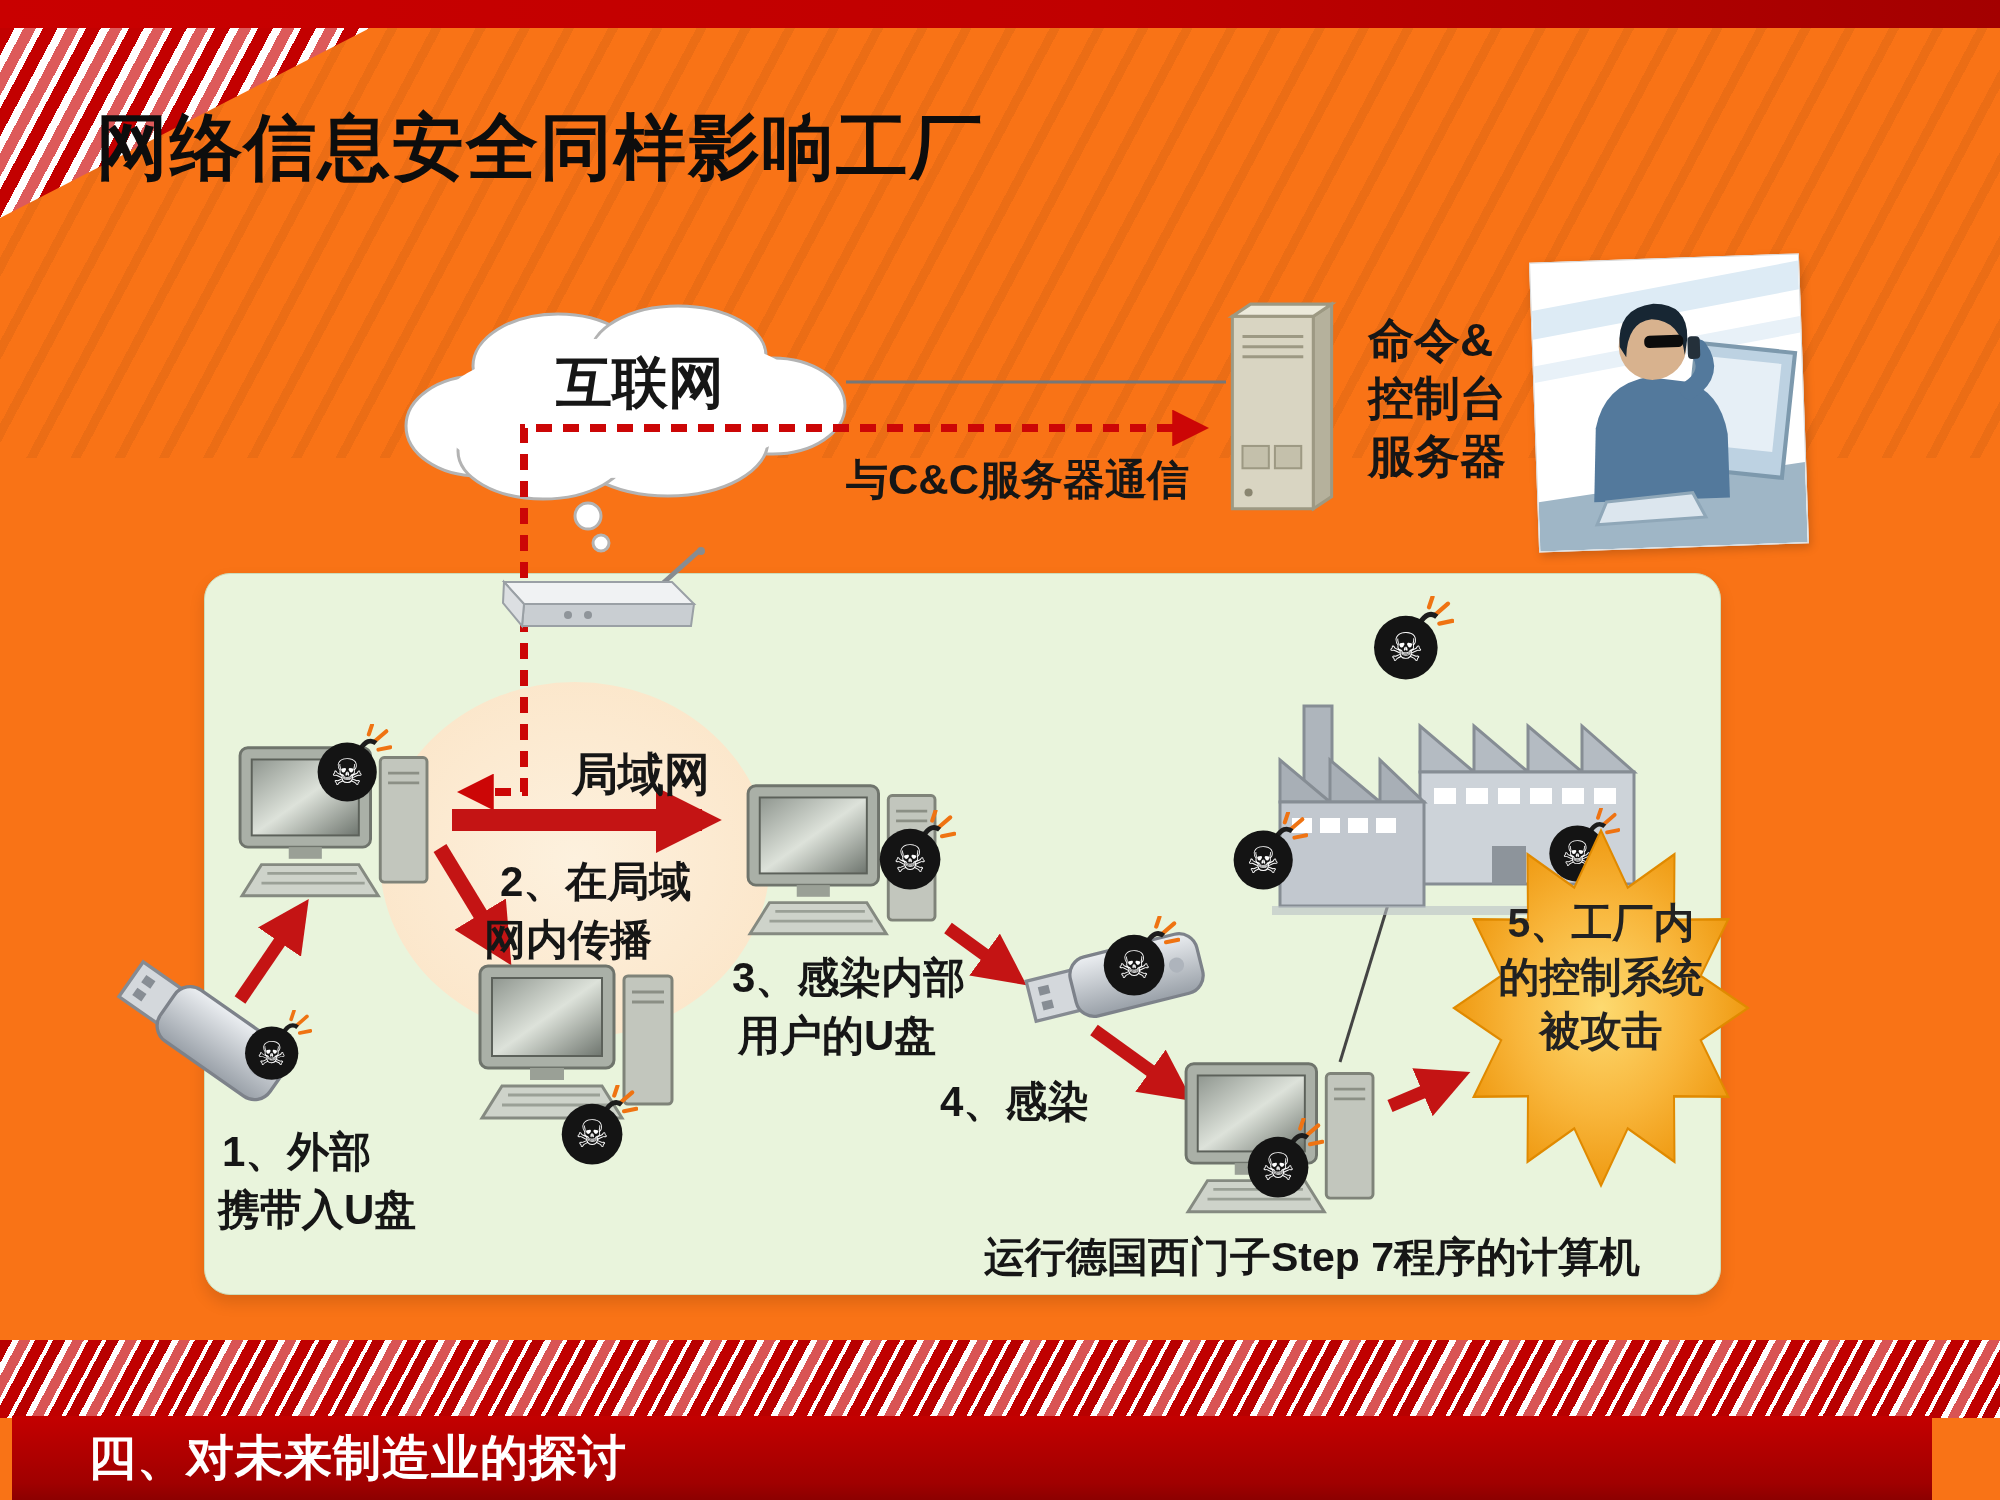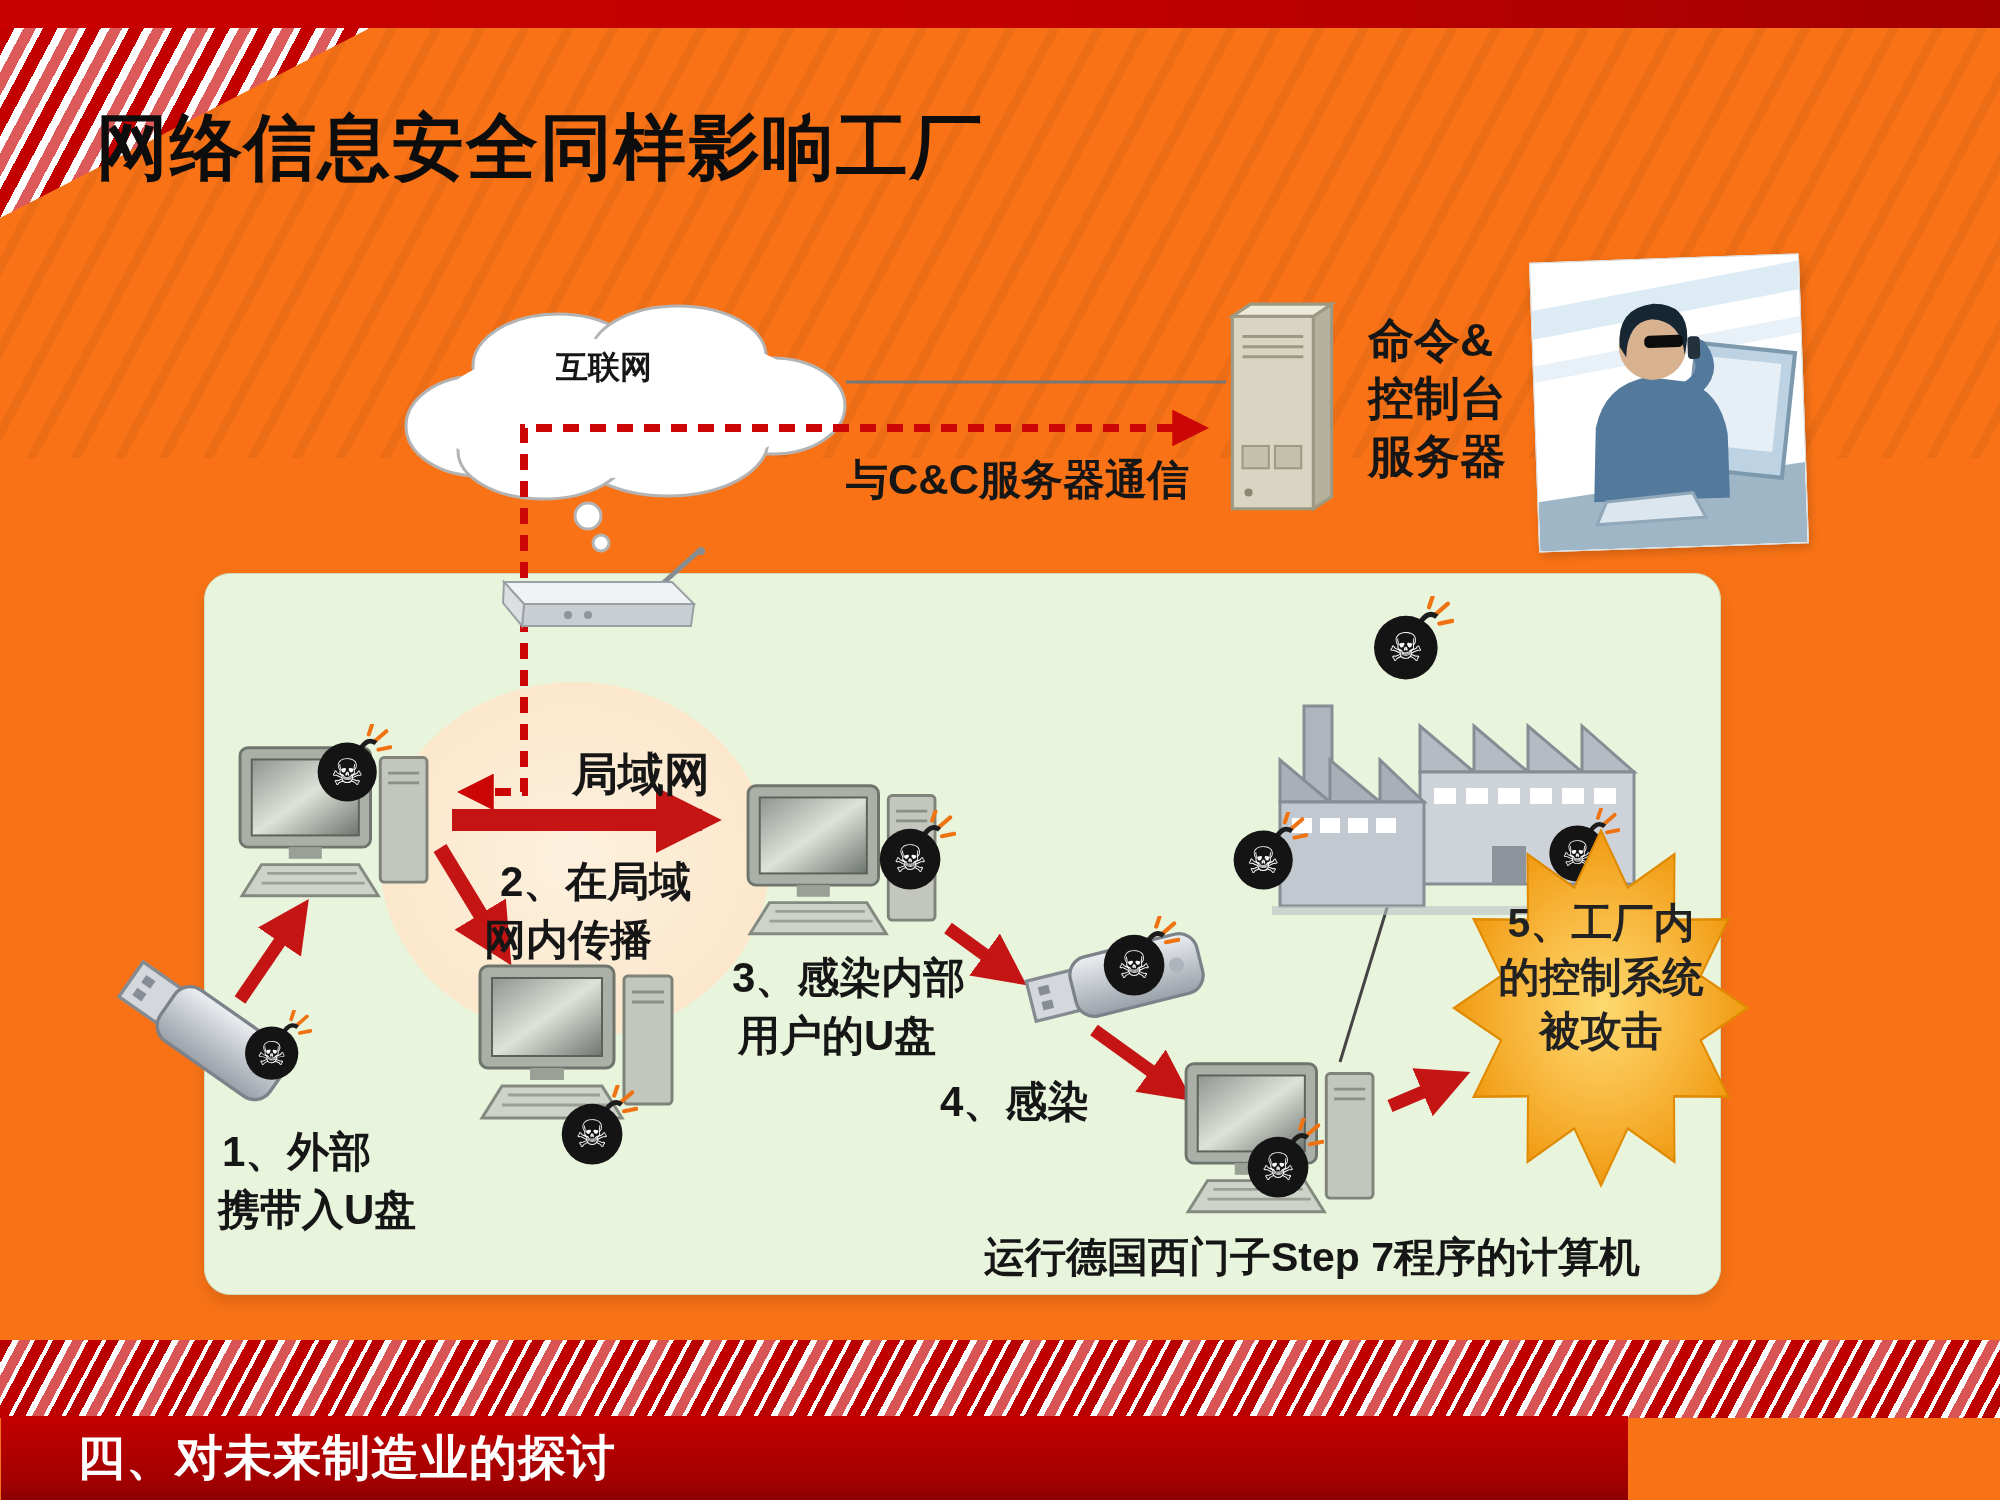--- a/index.html
+++ b/index.html
@@ -25,32 +25,32 @@
     background:radial-gradient(ellipse at center,#fdf1de 0%,#fbe3c4 100%);z-index:2}
 
   .overlay{position:absolute;left:0;top:0;width:2000px;height:1500px;z-index:3;pointer-events:none}
   .icon{position:absolute;z-index:4}
   .bombz{z-index:6}
   .bomb-under{z-index:4}
   .burst{position:absolute;z-index:5}
   .cloudz{z-index:2}
 
   .lbl{position:absolute;font-weight:700;color:#161616;white-space:nowrap;z-index:10;font-size:42px}
-  .fs44{font-size:32px}.fs46{font-size:46px}.fs41{font-size:41px}
+  .fs44{font-size:56px}.fs46{font-size:46px}.fs41{font-size:41px}
 
   .hacker-frame{position:absolute;left:1534px;top:258px;width:270px;height:290px;
     background:#fff;border:1px solid #d8d8d8;box-shadow:2px 4px 10px rgba(0,0,0,0.18);
     transform:rotate(-2deg);z-index:2;overflow:hidden}
 
   .burst-text{position:absolute;left:1468px;top:896px;width:266px;text-align:center;
     font-weight:700;font-size:41px;line-height:54px;color:#222;z-index:10}
 
   .footer-stripes{position:absolute;left:0;top:1340px;width:2000px;height:78px;z-index:1;
     background:repeating-linear-gradient(118deg,#b80000 0 11px,#ffffff 11px 17px,#d95454 17px 27px,#ffffff 27px 31px,#c00000 31px 43px,#ffffff 43px 47px)}
-  .footer-band{position:absolute;left:1px;top:1416px;width:1627px;height:84px;z-index:2;
+  .footer-band{position:absolute;left:12px;top:1416px;width:1920px;height:84px;z-index:2;
     background:linear-gradient(180deg,#c40000 0%,#a00000 80%,#8c0000 100%);
     display:flex;align-items:center}
   .footer-band span{margin-left:76px;color:#ffffff;font-size:48px;font-weight:700;letter-spacing:1px}
 </style>
 </head>
 <body>
 
 <div class="slide">
 
   <svg width="0" height="0" style="position:absolute" aria-hidden="true">

